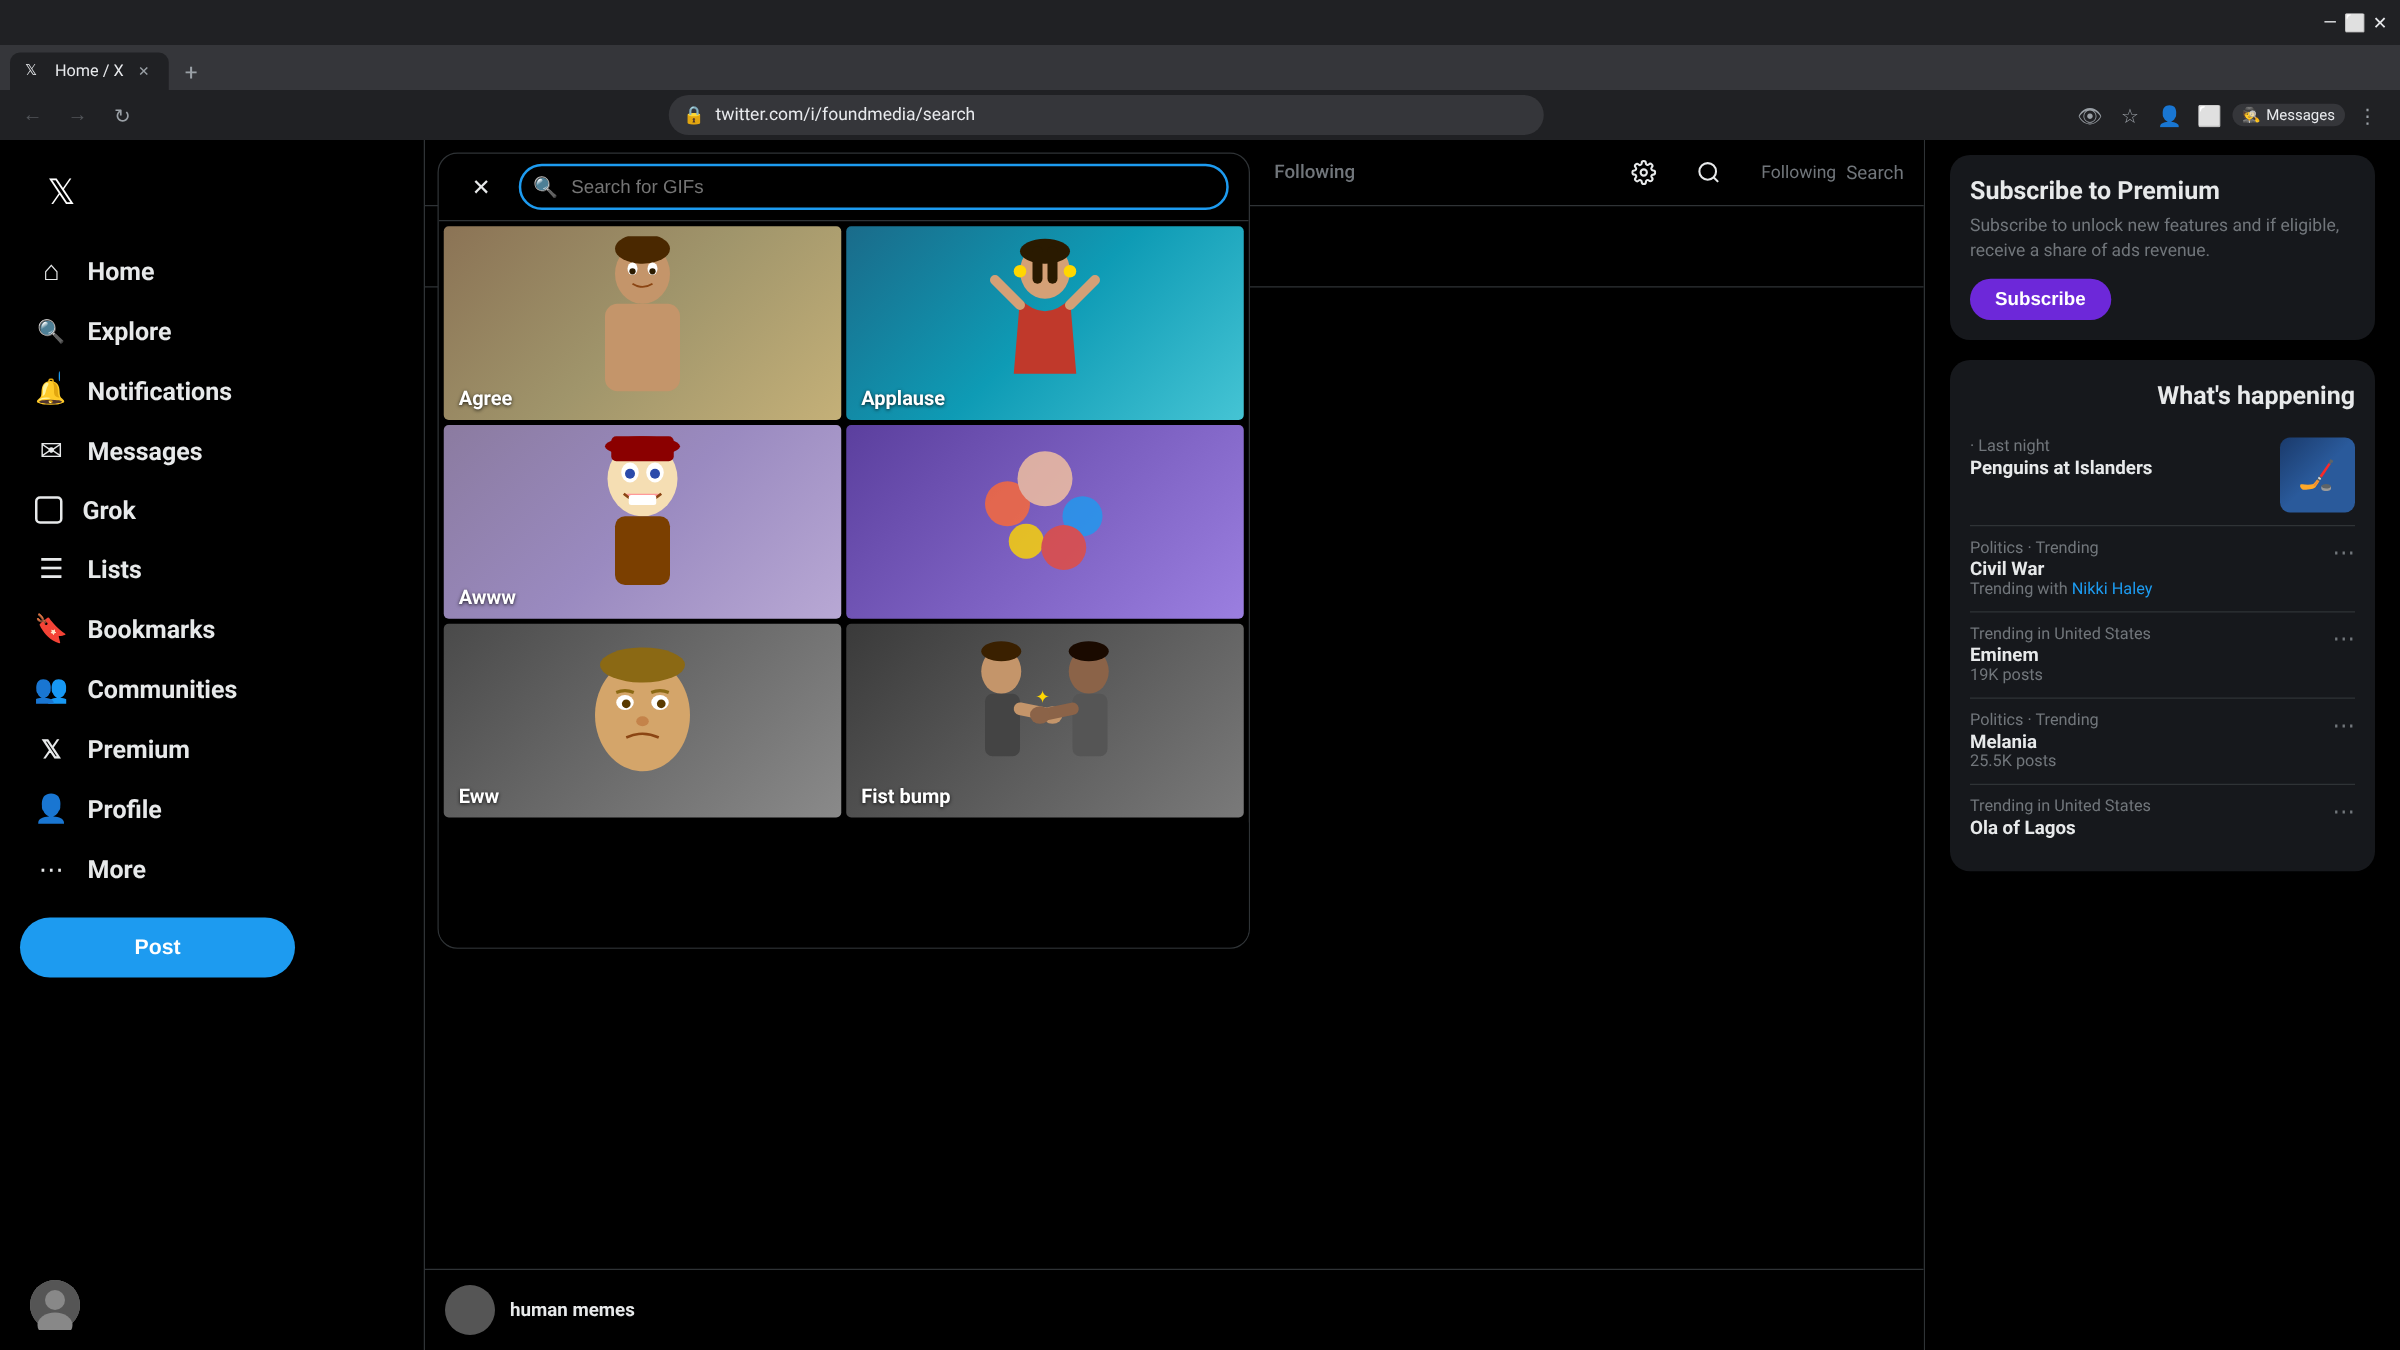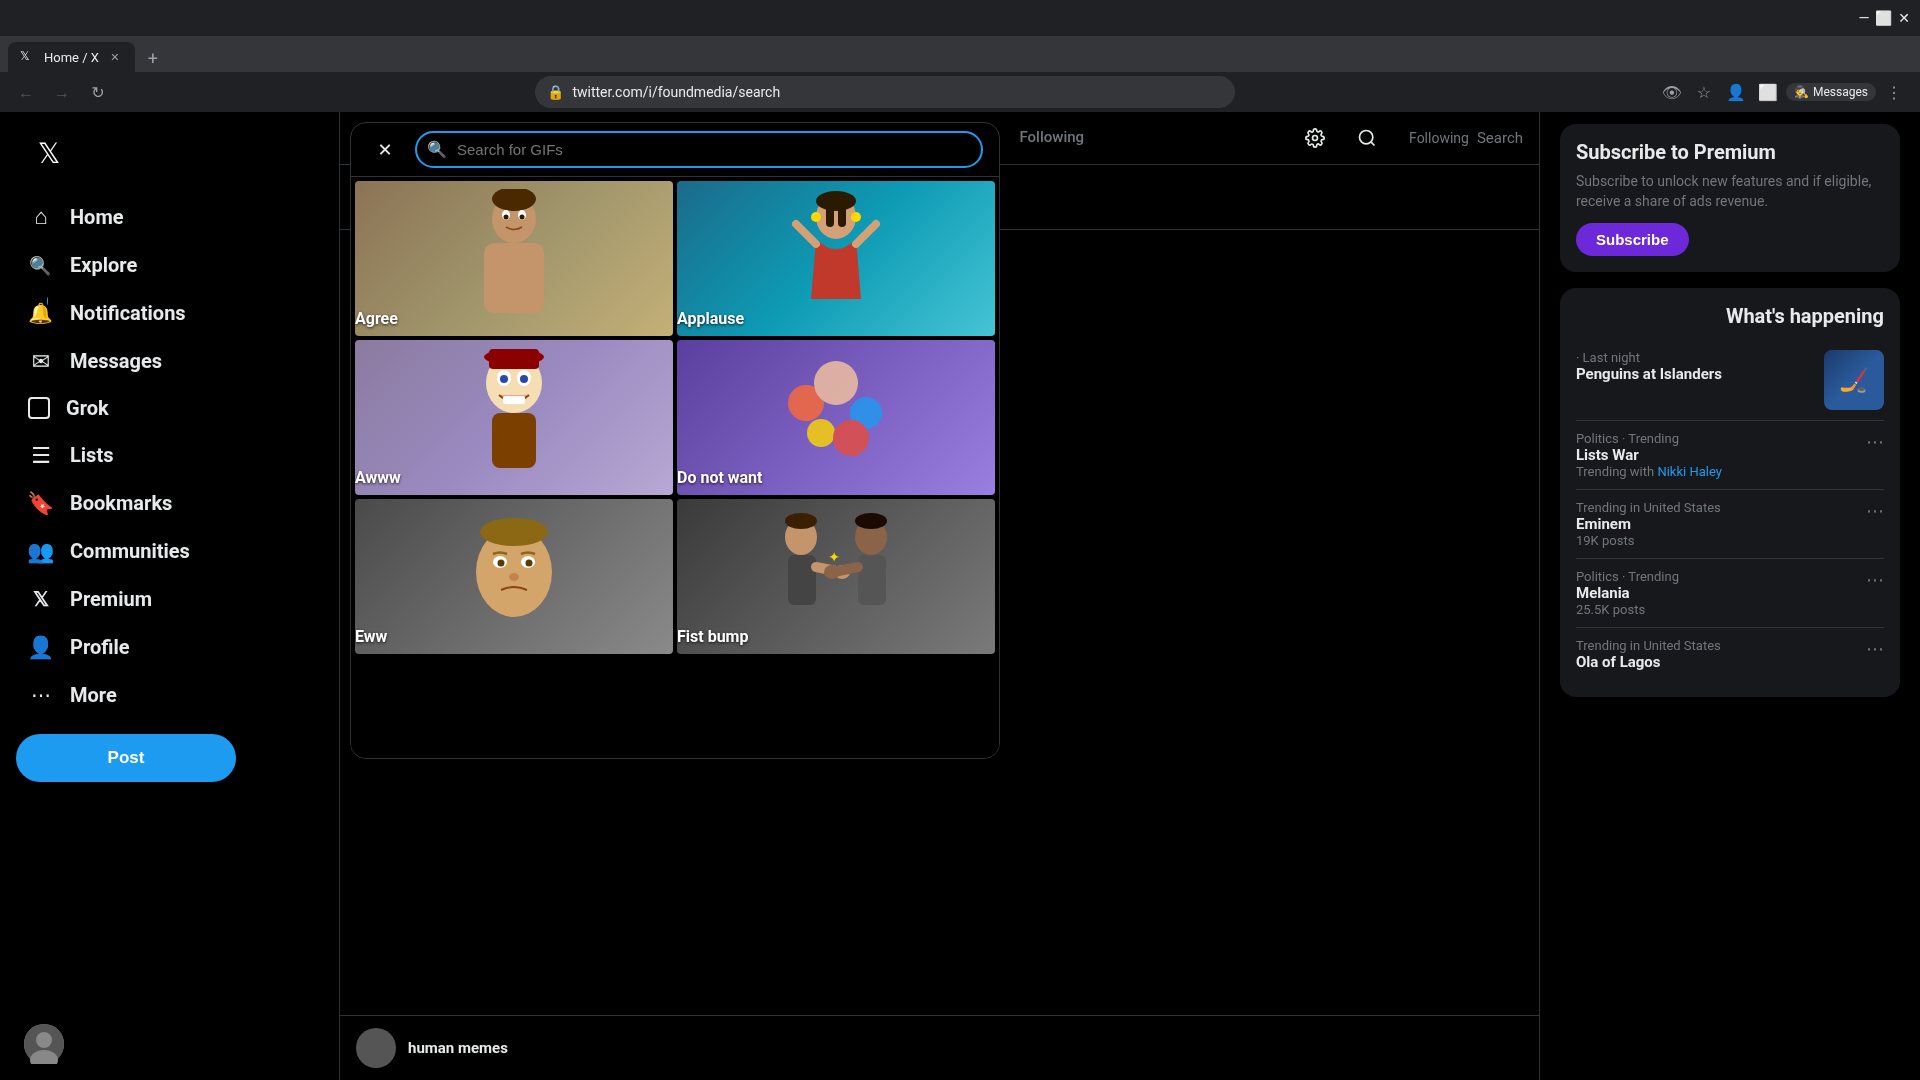--- a/index.html
+++ b/index.html
@@ -485,21 +485,21 @@
       cursor: pointer;
       overflow: hidden;
       border-radius: 4px;
     }
     .gif-item:first-child { grid-row: span 1; }
     .gif-label {
       position: absolute;
       bottom: 0;
       left: 0;
       right: 0;
-      padding: 8px 0;
+      padding: 8px 12px;
       color: #fff;
       font-size: 16px;
       font-weight: 700;
       text-shadow: 0 1px 3px rgba(0,0,0,0.8);
     }
     
     .gif-agree {
       background: linear-gradient(135deg, #8B7355 0%, #A0956B 50%, #C4B078 100%);
     }
     .gif-applause {
@@ -756,21 +756,21 @@
             <div class="trend-name">Penguins at Islanders</div>
           </div>
           <div class="trend-image" style="background: linear-gradient(135deg, #1a3a6b 0%, #2a5a9b 50%); display:flex; align-items:center; justify-content:center; color:#fff; font-size:24px;">🏒</div>
         </div>
       </div>
 
       <div class="trend-item">
         <div class="trend-item-header">
           <div>
             <div class="trend-meta">Politics · Trending</div>
-            <div class="trend-name">Lists War</div>
+            <div class="trend-name">Civil War</div>
             <div style="font-size:13px; color:#71767b;">Trending with <span style="color:#1d9bf0;">Nikki Haley</span></div>
           </div>
           <button class="more-btn">⋯</button>
         </div>
       </div>
 
       <div class="trend-item">
         <div class="trend-item-header">
           <div>
             <div class="trend-meta">Trending in United States</div>
@@ -890,21 +890,20 @@
           <svg width="100" height="150" viewBox="0 0 100 150" style="opacity:0.8;">
 
             <circle cx="20" cy="60" r="18" fill="#ff6b35"></circle>
             <circle cx="50" cy="40" r="22" fill="#f7c59f"></circle>
             <circle cx="80" cy="70" r="16" fill="#1d9bf0"></circle>
             <circle cx="35" cy="90" r="14" fill="#ffd700"></circle>
             <circle cx="65" cy="95" r="18" fill="#e74c3c"></circle>
 
           </svg>
         </div>
-        <div class="gif-label">Do not want</div>
       </div>
 
       <div class="gif-item gif-eww">
         <div class="eww-figure">
           <svg width="100" height="150" viewBox="0 0 100 150">
 
             <ellipse cx="50" cy="70" rx="38" ry="45" fill="#D4A56A"></ellipse>
 
             <ellipse cx="50" cy="30" rx="34" ry="14" fill="#8B6914"></ellipse>
 

